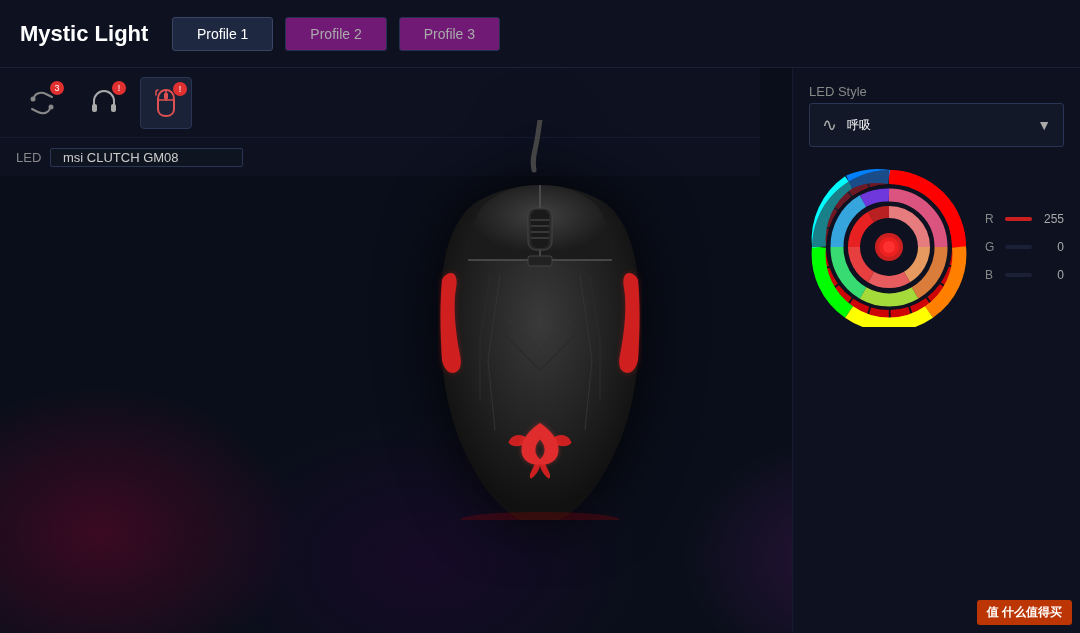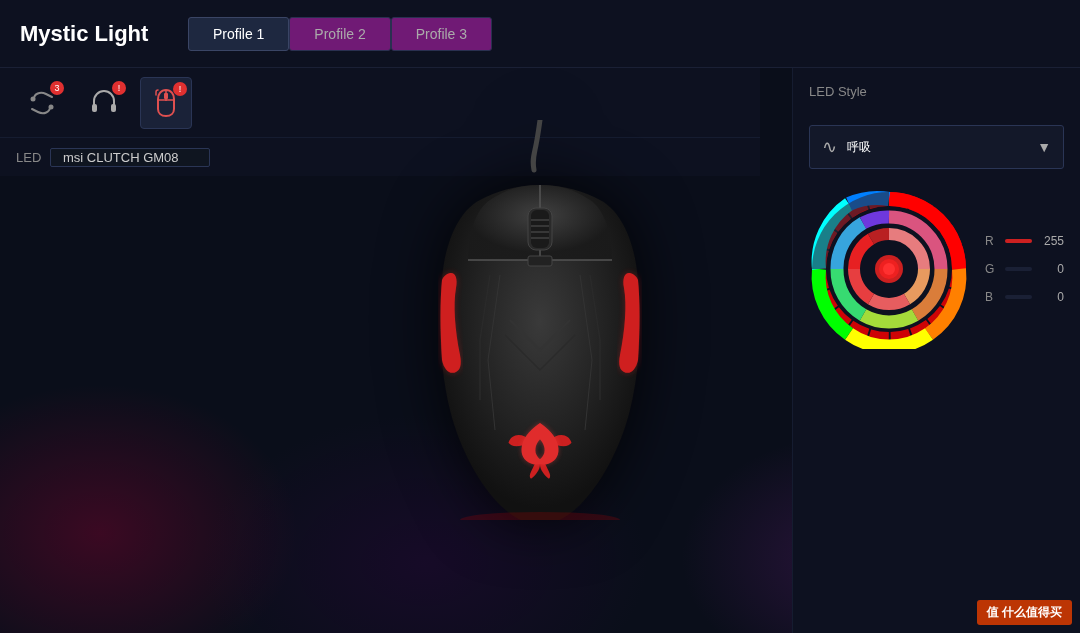--- a/index.html
+++ b/index.html
@@ -57,22 +57,22 @@
     .app-title {
       color: #fff;
       font-size: 22px;
       font-weight: 700;
       padding: 0 20px;
       min-width: 170px;
     }
 
     .profile-tabs {
       display: flex;
-      gap: 0;
-      margin-left: 18px;
+      gap: 12px;
+      margin-left: 2px;
     }
 
     .profile-tab {
       padding: 8px 24px;
       background: #701a75;
       border: 1px solid #2a3050;
       color: #aaa;
       font-size: 14px;
       cursor: pointer;
       border-radius: 3px;
@@ -182,21 +182,21 @@
       color: #888;
       font-size: 13px;
       min-width: 30px;
     }
     .led-device-name {
       background: #0f1520;
       border: 1px solid #2a3555;
       color: #ccc;
       font-size: 13px;
       padding: 1px 12px;
-      width: 160px;
+      width: 193px;
       border-radius: 2px;
     }
 
     
     .mouse-container {
       position: absolute;
       top: 100px;
       left: 50%;
       transform: translateX(-50%);
       width: 340px;
@@ -214,21 +214,21 @@
       width: 288px;
       bottom: 0;
       background: #0d1120;
       border-left: 1px solid #151c30;
       padding: 16px;
     }
 
     .led-style-label {
       color: #888;
       font-size: 13px;
-      margin-bottom: 26px;
+      margin-bottom: 4px;
     }
 
     .style-dropdown {
       width: 100%;
       height: 44px;
       background: #131829;
       border: 1px solid #2a3555;
       border-radius: 3px;
       display: flex;
       align-items: center;

